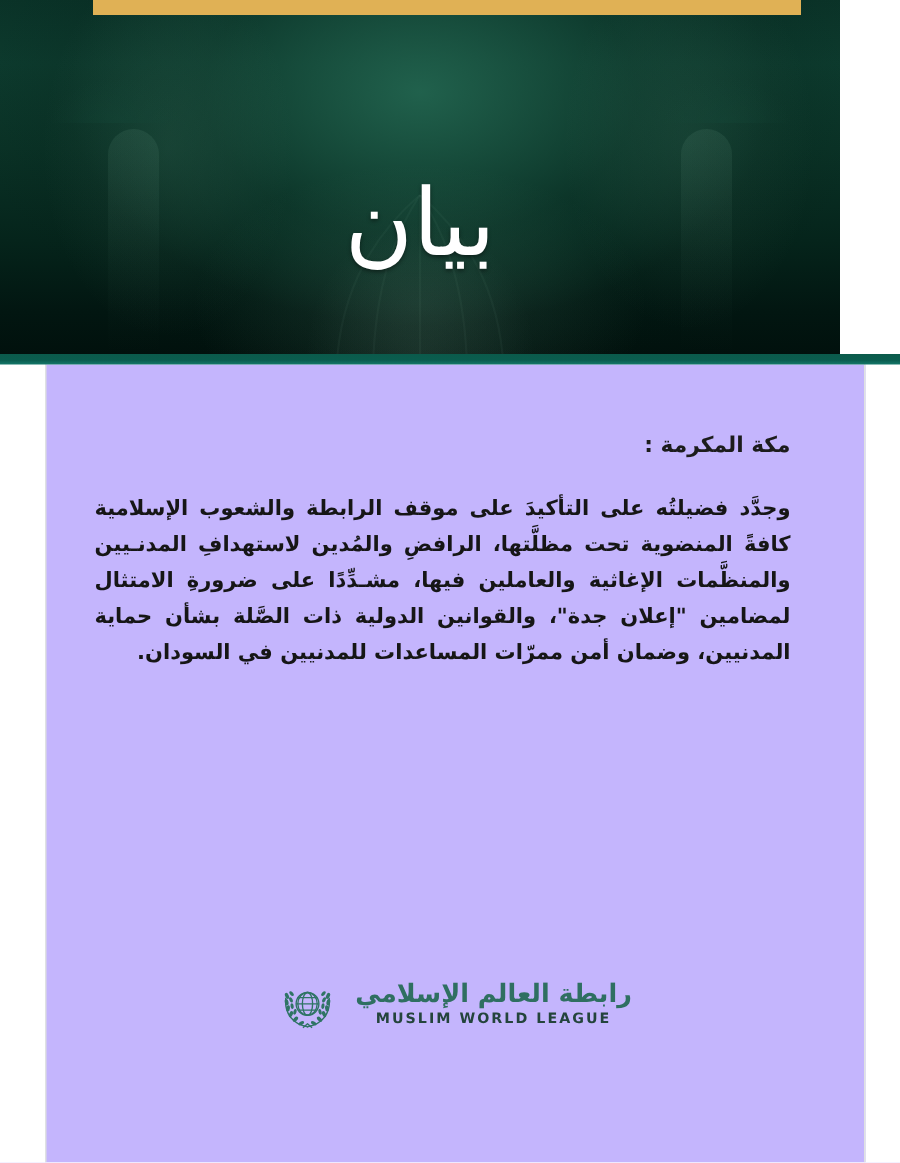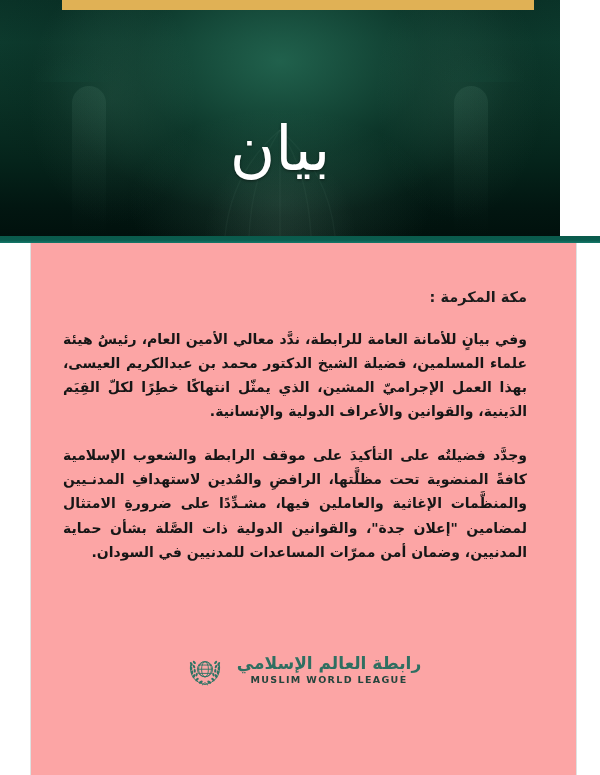--- a/index.html
+++ b/index.html
@@ -149,21 +149,21 @@
     z-index: 6;
   }
 
   
   .sheet {
     position: absolute;
     left: 30px;
     top: 243px;
     width: 547px;
     height: 532px;
-    background: #fca5a5;
+    background: #c4b5fd;
     border-left: 1px solid #dfe2e2;
     border-right: 1px solid #dfe2e2;
     box-sizing: border-box;
     text-decoration: underline;
   }
 
   .content {
     position: absolute;
     left: 32px;   
     top: 0;
@@ -253,21 +253,20 @@
     <div class="gold-bar"></div>
     <div class="hero-title">بيان</div>
   </div>
   <div class="hero-rule"></div>
 
   <div class="sheet">
     <div class="content">
 
       <div class="dateline">مكة المكرمة :</div>
 
-      <p class="para">وفي بيانٍ للأمانة العامة للرابطة، ندَّد معالي الأمين العام، رئيسُ هيئة علماء المسلمين، فضيلة الشيخ الدكتور محمد بن عبدالكريم العيسى، بهذا العمل الإجراميّ المشين، الذي يمثّل انتهاكًا خطِرًا لكلّ القِيَم الدَينية، والقوانين والأعراف الدولية والإنسانية.</p>
       <p class="para">وجدَّد فضيلتُه على التأكيدَ على موقف الرابطة والشعوب الإسلامية كافةً المنضوية تحت مظلَّتها، الرافضِ والمُدين لاستهدافِ المدنـيين والمنظَّمات الإغاثية والعاملين فيها، مشـدِّدًا على ضرورةِ الامتثال لمضامين "إعلان جدة"، والقوانين الدولية ذات الصَّلة بشأن حماية المدنيين، وضمان أمن ممرّات المساعدات للمدنيين في السودان.</p>
 
     </div>
 
     <div class="logo-block">
       <div class="logo-words">
         <div class="logo-ar">رابطة العالم الإسلامي</div>
         <div class="logo-en">MUSLIM WORLD LEAGUE</div>
       </div>
 

